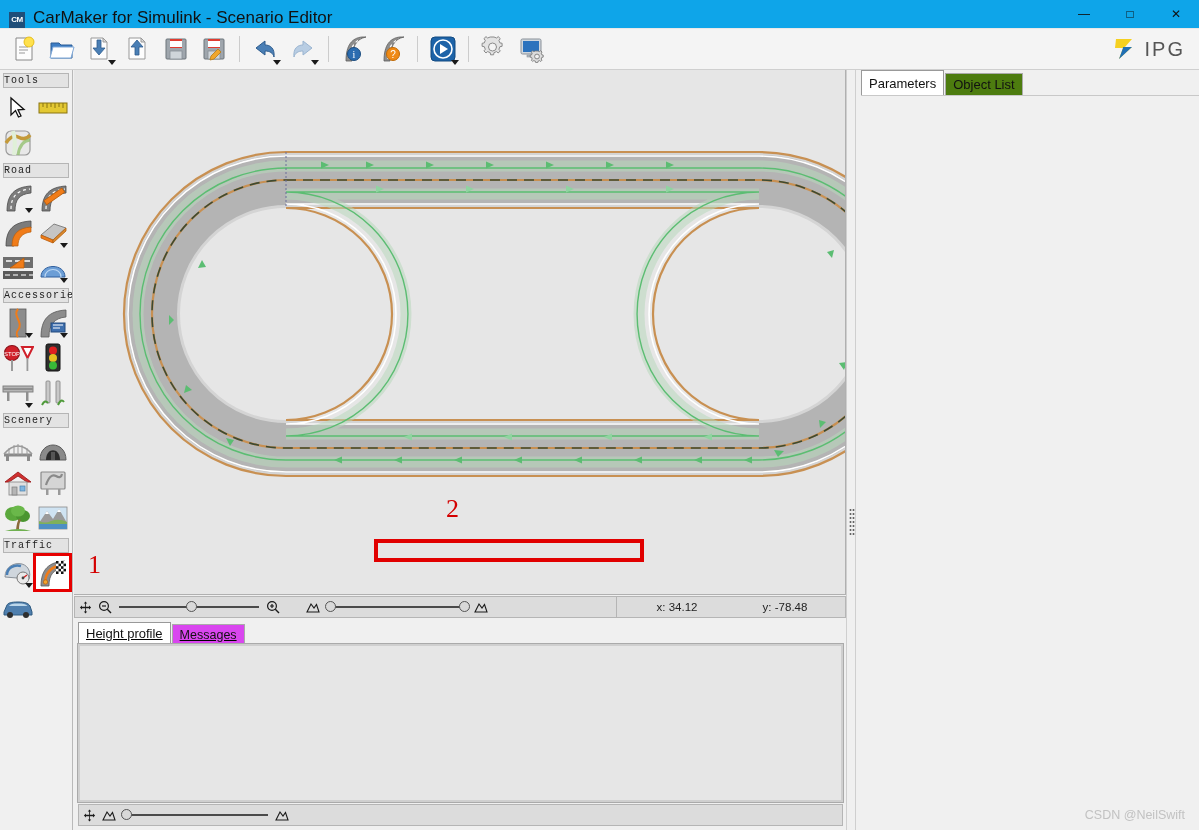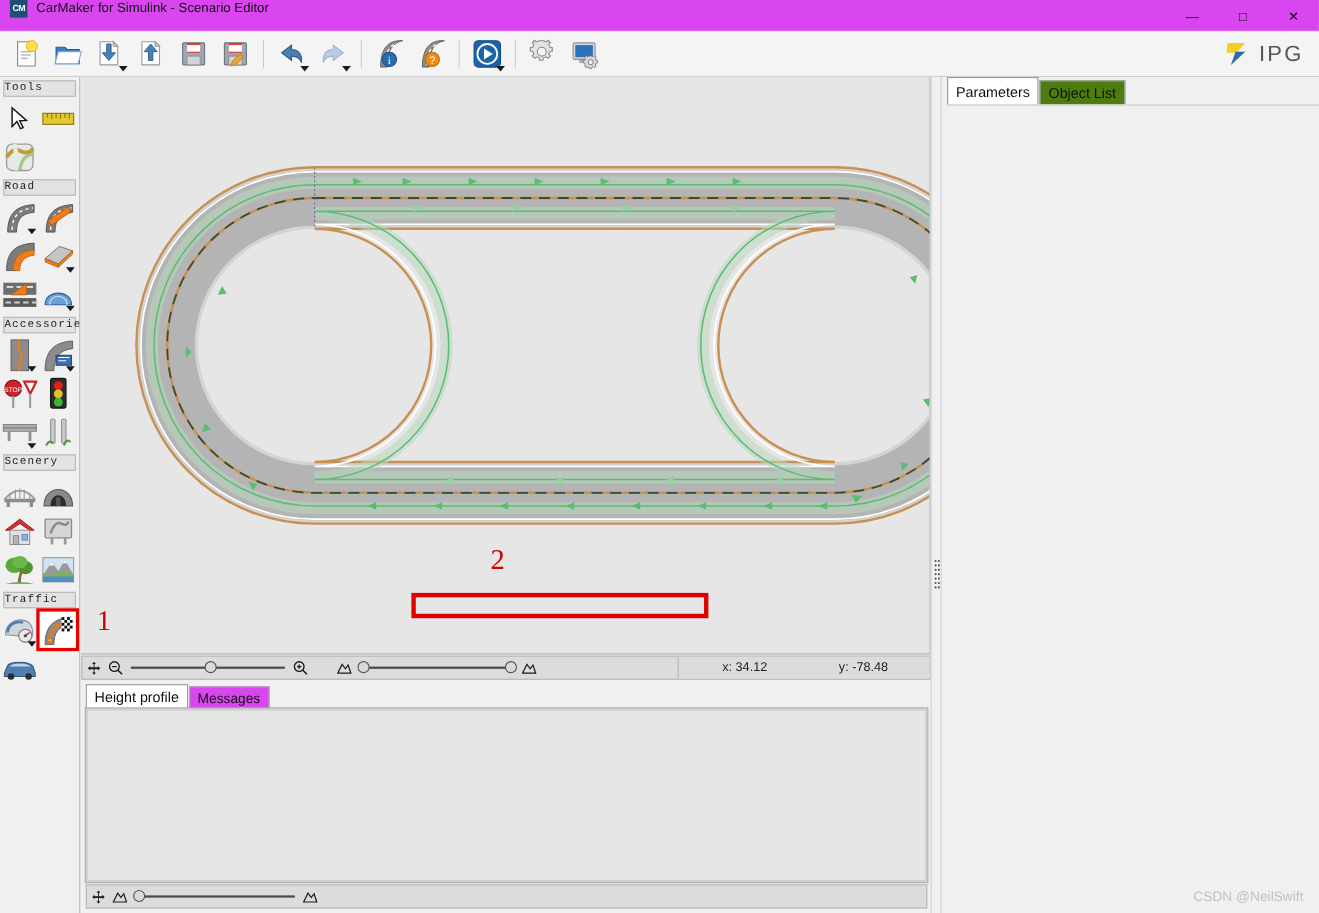--- a/index.html
+++ b/index.html
@@ -12,32 +12,32 @@
   }
   #app {
     position: relative;
     width: 1199px; height: 830px;
     background: #f0f0f0;
   }
 
   
   #titlebar {
     position: absolute; left: 0; top: 0; width: 1199px; height: 29px;
-    background: #d946ef;
-    display: flex; align-items: flex-start;
+    background: #0ea5e9;
+    display: flex; align-items: flex-end;
     border-bottom: 1px solid #e8e8e8;
   }
   #app-icon {
     width: 16px; height: 16px; margin-left: 9px; margin-right: 8px;
     background: #1f4e79; color: #fff;
     font-size: 8px; line-height: 16px; text-align: center;
     font-family: "Liberation Sans", sans-serif; font-weight: bold;
     letter-spacing: -0.5px;
   }
-  #title-text { font-size: 12px; color: #111; }
+  #title-text { font-size: 17px; color: #111; }
   #win-buttons { margin-left: auto; display: flex; height: 29px; }
   .win-btn {
     width: 46px; height: 29px; display: flex; align-items: center; justify-content: center;
     font-size: 12px; color: #111; cursor: default;
   }
 
   
   #toolbar {
     position: absolute; left: 0; top: 29px; width: 1199px; height: 41px;
     background: #f4f4f4;
@@ -122,21 +122,21 @@
   }
   #grip-dots {
     position: absolute; left: 448px; top: 617px;
     width: 24px; height: 8px;
   }
 
   
   #bottom-panel {
     position: absolute; left: 0; top: 552px; width: 772px; height: 208px;
   }
-  #bottom-tabs { display: flex; align-items: flex-end; height: 22px; padding-left: 4px; }
+  #bottom-tabs { display: flex; align-items: flex-end; height: 22px; padding-left: 4px; text-decoration: underline; }
   .btab {
     height: 20px; padding: 0 7px; font-size: 12.5px; color: #111;
     background: #d946ef; border: 1px solid #aaa; border-bottom: none;
     display: flex; align-items: center; cursor: default;
     margin-right: 1px;
   }
   .btab.active {
     background: #ffffff; height: 22px; font-size: 13px;
     border-color: #999;
   }

